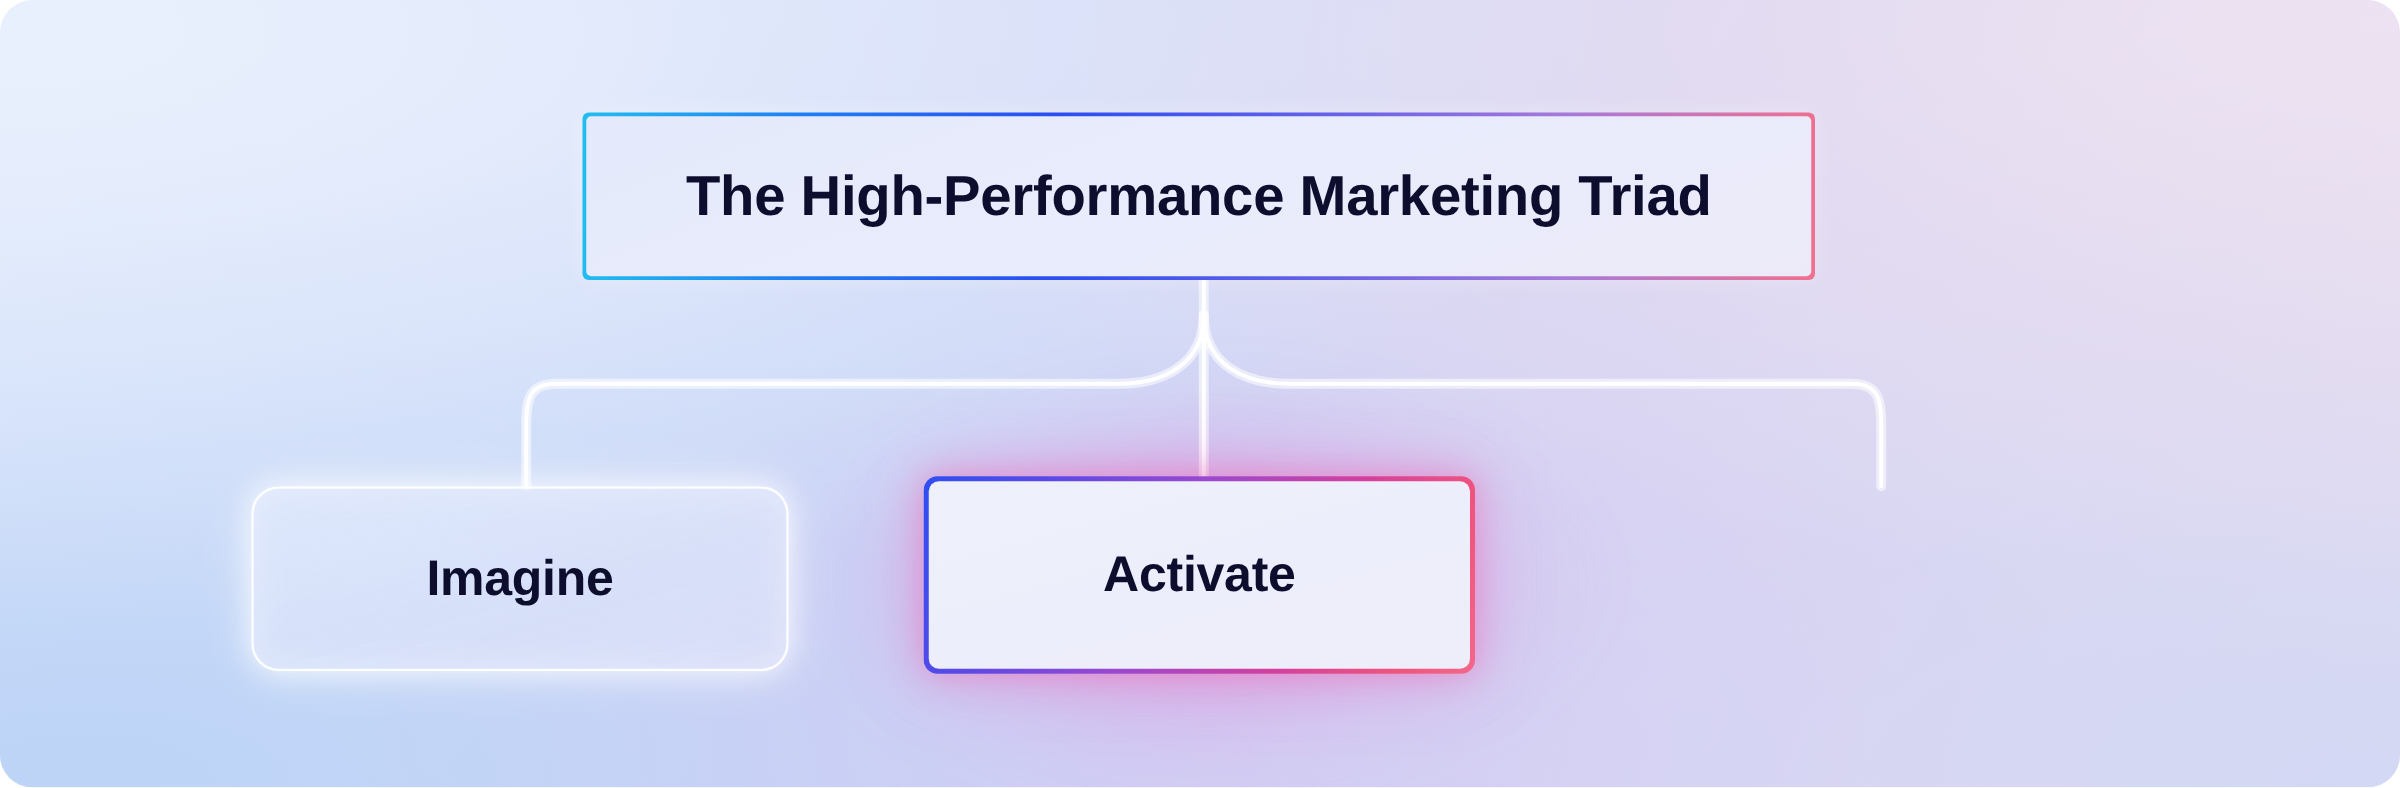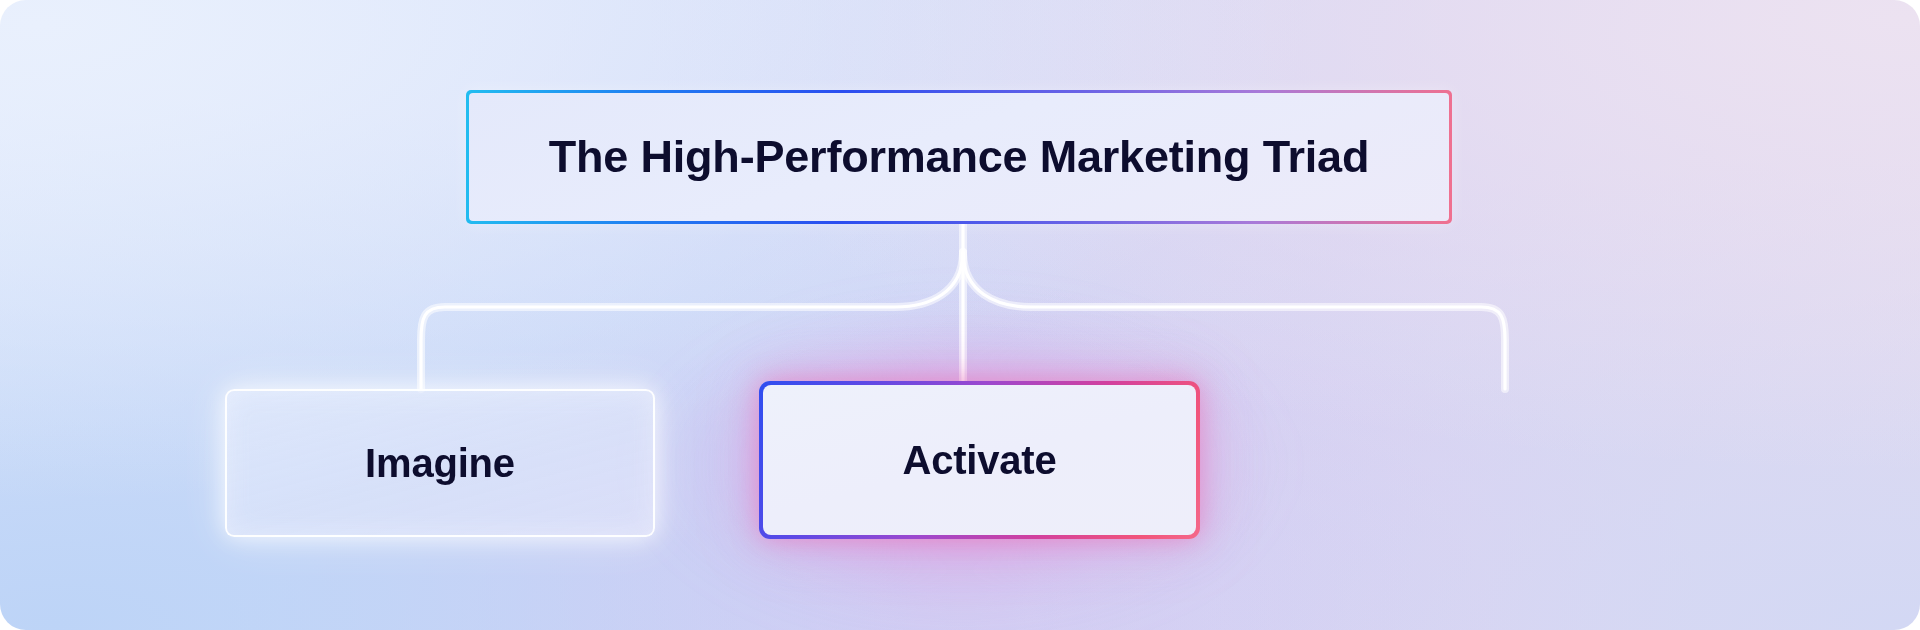--- a/index.html
+++ b/index.html
@@ -104,21 +104,21 @@
     width: 430px;
     height: 148px;
     border-radius: 9px;
     border: 2.6px solid rgba(255,255,255,0.95);
     background: linear-gradient(165deg, rgba(226,234,252,0.72) 0%, rgba(224,230,250,0.66) 55%, rgba(228,230,250,0.62) 100%);
     box-shadow:
       0 0 22px rgba(255,255,255,0.75),
       0 0 48px rgba(255,255,255,0.40),
       inset 0 0 26px rgba(255,255,255,0.30);
   }
-  #node-imagine  { left: 225px; }
+  #node-imagine  { left: 201px; border-radius: 22px; }
   #node-validate { left: 1281px; }
   .node-plain .node-label {
     font-size: 40px;
     font-weight: 600;
   }
 
   
   #node-activate {
     left: 739px;
     top: 381px;
@@ -129,21 +129,20 @@
     background: linear-gradient(115deg,
       #2f4ef0 0%,
       #5b49e6 20%,
       #9b48cf 44%,
       #d2409e 68%,
       #f1547c 88%,
       #f4688a 100%);
     box-shadow:
       0 0 26px rgba(236,110,178,0.55),
       0 0 60px rgba(226,120,210,0.38);
-    margin-left: 20px;
   }
   #node-activate .node-inner {
     width: 100%;
     height: 100%;
     border-radius: 8px;
     display: flex;
     align-items: center;
     justify-content: center;
     background: linear-gradient(165deg, #eef1fb 0%, #edeefb 50%, #eeeefa 100%);
   }

